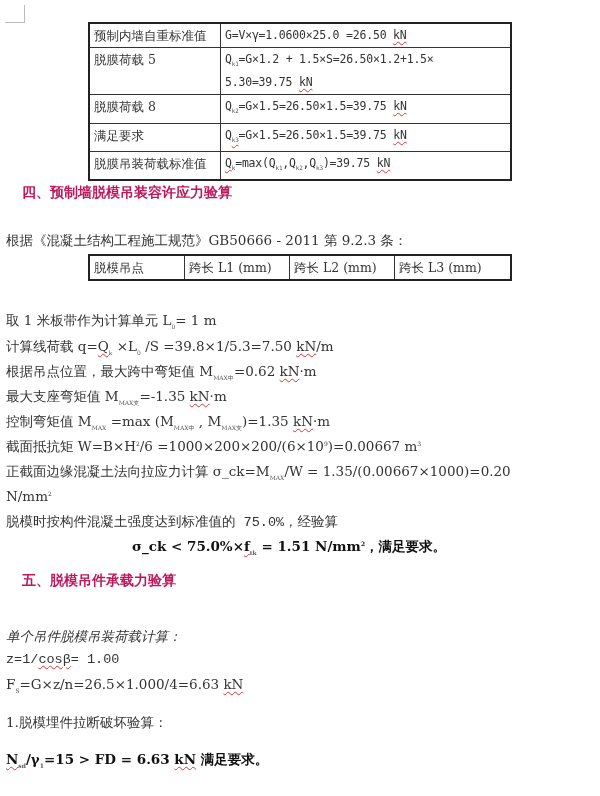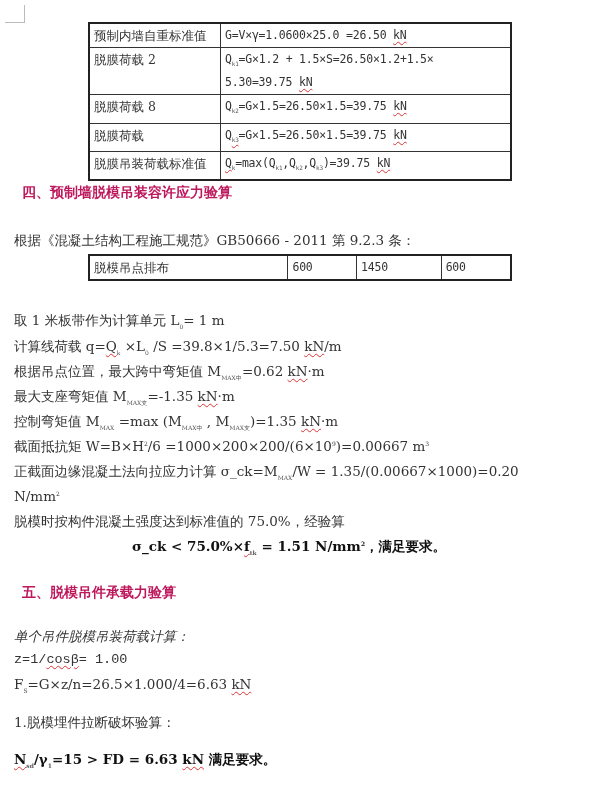--- a/index.html
+++ b/index.html
@@ -19,84 +19,84 @@
   table.grid td {
     border: 1px solid #333; padding: 2px 4px; vertical-align: top;
     line-height: 19px;
   }
   table.grid.outer { border: 2px solid #222; }
   .mono { font-family: "DejaVu Sans Mono", "Liberation Mono", monospace; font-size: 11.5px; letter-spacing: -0.2px; }
   .sub { font-size: 6px; vertical-align: sub; color: #555; }
   .sup { font-size: 6px; vertical-align: super; }
   .squig { text-decoration: underline wavy #d33; text-decoration-thickness: 1px; text-underline-offset: 2px; }
   .line {
-    position: absolute; left: 14px; font-size: 13.5px; white-space: nowrap; color: #333;
+    position: absolute; left: 6px; font-size: 13.5px; white-space: nowrap; color: #333;
   }
   .heading {
     position: absolute; left: 22px; font-size: 14px; font-weight: bold; color: #be185d;
     font-family: "DejaVu Sans", "Liberation Sans", sans-serif;
   }
   .bold-line { font-weight: bold; color: #111; }
 </style>
 </head>
 <body>
 
 <div class="crop-mark"></div>
 
 <table class="grid outer" style="left:88px; top:22px; width:424px;">
   <tbody>
       <tr>
     <td style="width:122px;"><span>预制内墙自重标准值</span></td>
     <td class="mono">G=V×γ=1.0600×25.0 =26.50 <span class="squig">kN</span></td>
   </tr>
   <tr>
-    <td><span>脱膜荷载 2</span></td>
+    <td><span>脱膜荷载 5</span></td>
     <td class="mono">Q<span class="sub">k1</span>=G×1.2 + 1.5×S=26.50×1.2+1.5×<br>5.30=39.75 <span class="squig">kN</span></td>
   </tr>
   <tr>
     <td><span>脱膜荷载 8</span></td>
     <td class="mono">Q<span class="sub">k2</span>=G×1.5=26.50×1.5=39.75 <span class="squig">kN</span></td>
   </tr>
   <tr>
-    <td><span>脱膜荷载</span></td>
+    <td><span>满足要求</span></td>
     <td class="mono">Q<span class="sub squig">k3</span>=G×1.5=26.50×1.5=39.75 <span class="squig">kN</span></td>
   </tr>
   <tr>
     <td><span>脱膜吊装荷载标准值</span></td>
     <td class="mono"><span class="squig">Q<span class="sub">k</span></span>=max(Q<span class="sub">k1</span>,Q<span class="sub">k2</span>,Q<span class="sub">k3</span>)=39.75 <span class="squig">kN</span></td>
   </tr>
 </tbody>
   </table>
 
 <div class="heading" style="top:184px;">四、预制墙脱模吊装容许应力验算</div>
 
 <div class="line" style="top:232px;">根据《混凝土结构工程施工规范》GB50666 - 2011 第 9.2.3 条：</div>
 
 <table class="grid outer" style="left:88px; top:254px; width:424px;">
   <tbody>
-  <tr>
-    <td>脱模吊点排布</td>
-    <td class="mono">600</td>
-    <td class="mono">1450</td>
-    <td class="mono">600</td>
+      <tr>
+    <td style="width:86px;">脱模吊点</td>
+    <td style="width:96px;">跨长 L1 (mm)</td>
+    <td style="width:96px;">跨长 L2 (mm)</td>
+    <td>跨长 L3 (mm)</td>
   </tr>
 </tbody>
   </table>
 
 <div class="line" style="top:312px;">取 1 米板带作为计算单元 L<span class="sub">0</span>= 1 m</div>
 <div class="line" style="top:338px;">计算线荷载 q=<span class="squig">Q<span class="sub">k</span></span> ×L<span class="sub">0</span> /S =39.8×1/5.3=7.50 <span class="squig">kN</span>/m</div>
 <div class="line" style="top:363px;">根据吊点位置，最大跨中弯矩值 M<span class="sub">MAX中</span>=0.62 <span class="squig">kN</span>·m</div>
 <div class="line" style="top:388px;">最大支座弯矩值 M<span class="sub">MAX支</span>=-1.35 <span class="squig">kN</span>·m</div>
 <div class="line" style="top:413px;">控制弯矩值 M<span class="sub">MAX</span> =max (M<span class="sub">MAX中</span> , M<span class="sub">MAX支</span>)=1.35 <span class="squig">kN</span>·m</div>
 <div class="line" style="top:438px;">截面抵抗矩 W=B×H<span class="sup">2</span>/6 =1000×200×200/(6×10<span class="sup">9</span>)=0.00667 m<span class="sup">3</span></div>
 <div class="line" style="top:463px;">正截面边缘混凝土法向拉应力计算 σ_ck=M<span class="sub">MAX</span>/W = 1.35/(0.00667×1000)=0.20</div>
 <div class="line" style="top:488px;">N/mm<span class="sup">2</span></div>
-<div class="line" style="top:513px;">脱模时按构件混凝土强度达到标准值的 75.0%，经验算</div>
+<div class="line" style="top:513px;font-family:Liberation Mono, monospace;">脱模时按构件混凝土强度达到标准值的 75.0%，经验算</div>
 <div class="line bold-line" style="top:538px; left:132px;">σ_ck &lt; 75.0%×<span class="squig">f<span class="sub">tk</span></span> = 1.51 N/mm<span class="sup">2</span>，满足要求。</div>
 
-<div class="heading" style="top:584px;">五、脱模吊件承载力验算</div>
+<div class="heading" style="top:572px;">五、脱模吊件承载力验算</div>
 
 <div class="line" style="top:628px;font-style:italic;">单个吊件脱模吊装荷载计算：</div>
 <div class="line" style="top:652px;font-family:Liberation Mono, monospace;">z=1/<span class="squig">cosβ</span>= 1.00</div>
 <div class="line" style="top:676px;">F<span class="sub">S</span>=G×z/n=26.5×1.000/4=6.63 <span class="squig">kN</span></div>
 
 <div class="line" style="top:714px;text-align:center;">1.脱模埋件拉断破坏验算：</div>
 <div class="line bold-line" style="top:751px;"><span class="squig">N<span class="sub">sd</span></span>/γ<span class="sub">1</span>=15 &gt; FD = 6.63 <span class="squig">kN</span> 满足要求。</div>
 
 </body></html>

